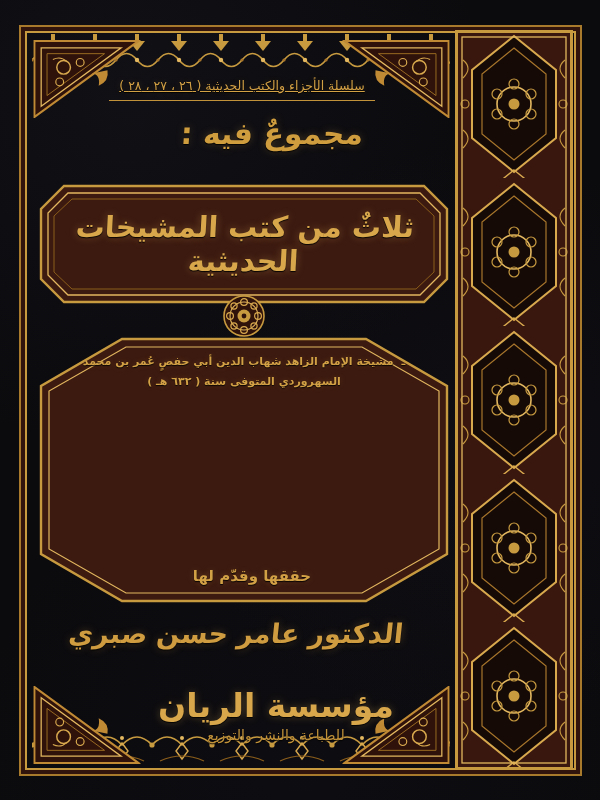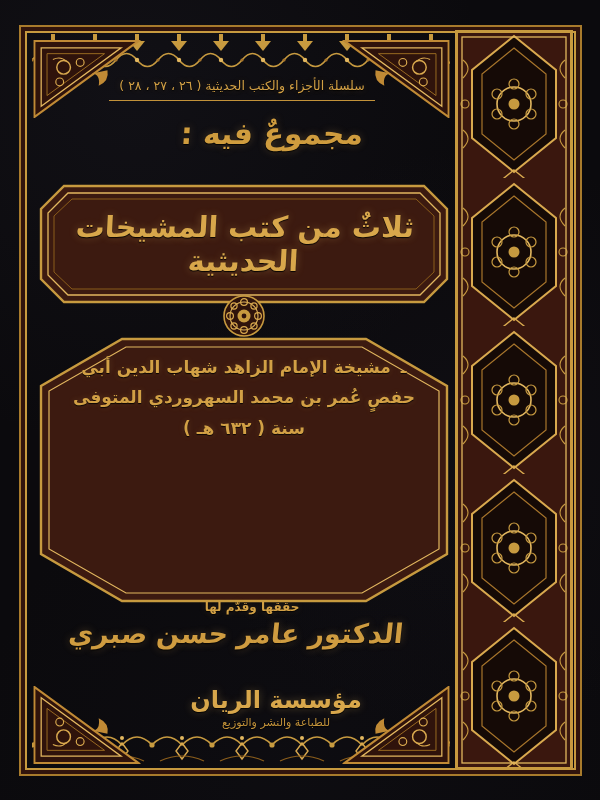--- a/index.html
+++ b/index.html
@@ -25,58 +25,58 @@
   .c-tl{left:33px;top:40px;}
   .c-tr{left:342px;top:40px;transform:scaleX(-1);}
   .c-bl{left:33px;top:686px;transform:scaleY(-1);}
   .c-br{left:342px;top:686px;transform:scale(-1,-1);}
   
   .gold-text{color:#d2a045;text-shadow:0 1px 1px rgba(0,0,0,.85),0 0 7px rgba(226,176,88,.22);}
   .series{
     position:absolute;top:78px;left:32px;width:420px;text-align:center;
     font-size:12.5px;letter-spacing:.3px;
   }
-  .series span{display:inline-block;border-bottom:1.5px solid #c2923a;padding:0 10px 7px;}
+  .series span{display:inline-block;border-bottom:1.5px solid #c2923a;padding:0 10px 7px;text-decoration:underline;}
   .collection{
     position:absolute;top:116px;left:32px;width:420px;text-align:center;
     font-size:30px;font-weight:bold;transform:translateX(30px) skewX(-4deg);
     color:#cf9c3e;text-shadow:0 1px 1px rgba(0,0,0,.9),0 0 8px rgba(226,176,88,.25);
   }
   .title-panel{position:absolute;top:183px;left:38px;width:412px;height:122px;}
   .title-text{
     position:absolute;top:183px;left:38px;width:412px;height:122px;
     display:flex;align-items:center;justify-content:center;text-align:center;
     font-size:29px;font-weight:bold;padding:0 30px;box-sizing:border-box;
     color:#d8a74b;text-shadow:0 1px 1px rgba(0,0,0,.9),0 0 9px rgba(232,184,96,.3);
     transform:skewX(-3deg);
   }
   .rosette{position:absolute;top:294px;left:222px;width:44px;height:44px;z-index:3;}
   .items-panel{position:absolute;top:336px;left:38px;width:412px;height:268px;}
   .items{
     position:absolute;top:352px;left:70px;width:348px;text-align:center;z-index:2;
   }
-  .item{font-size:17px;line-height:1.78;margin-bottom:13px;font-weight:bold;
+  .item{font-size:11px;line-height:1.78;margin-bottom:13px;font-weight:bold;
     color:#d2a045;text-shadow:0 1px 1px rgba(0,0,0,.85),0 0 6px rgba(226,176,88,.2);}
   .item .dash{margin-left:4px;}
   .editor-intro{
-    position:absolute;top:600px;left:32px;width:420px;text-align:center;
-    font-size:12px;font-weight:bold;transform:translateX(10px);
+    position:absolute;top:567px;left:32px;width:420px;text-align:center;
+    font-size:15px;font-weight:bold;transform:translateX(10px);
   }
   .editor-name{
     position:absolute;top:618px;left:32px;width:420px;text-align:center;
     font-size:27px;font-weight:bold;transform:translateX(-6px) skewX(-6deg);
     color:#cf9c40;text-shadow:0 1px 2px rgba(0,0,0,.9),0 0 9px rgba(226,176,88,.28);
   }
   .publisher{
     position:absolute;top:686px;left:32px;width:420px;text-align:center;
     transform:translateX(34px);z-index:2;
   }
-  .publisher-name{font-size:24px;font-weight:bold;color:#d8a74b;
+  .publisher-name{font-size:33px;font-weight:bold;color:#d8a74b;
     text-shadow:0 1px 1px rgba(0,0,0,.9),0 0 8px rgba(232,184,96,.3);margin:0;}
-  .publisher-tagline{font-size:11px;letter-spacing:1px;margin-top:2px;color:#c2923a;
+  .publisher-tagline{font-size:14px;letter-spacing:1px;margin-top:2px;color:#c2923a;
     text-shadow:0 1px 1px rgba(0,0,0,.85);}
 </style>
 </head>
 <body>
 
 <div class="cover">
 
   <svg width="0" height="0" style="position:absolute">
     <defs>
       <symbol id="cornerOrn" viewBox="0 0 110 80">

